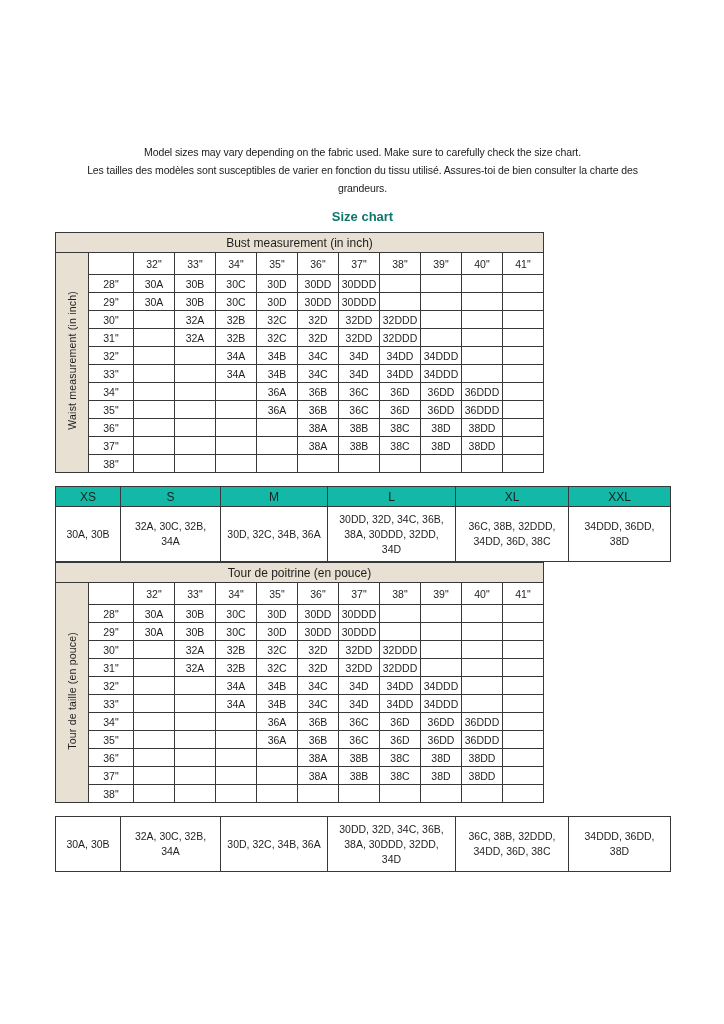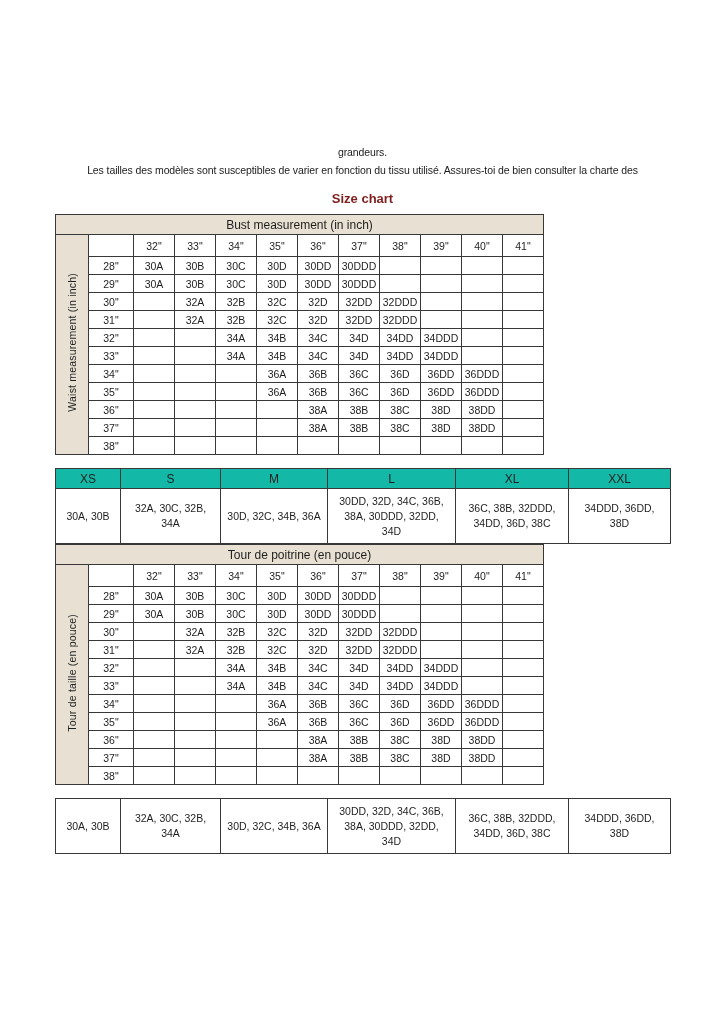--- a/index.html
+++ b/index.html
@@ -32,21 +32,21 @@
     color: #1b1b1b;
   }
   .section-title {
     margin: 0;
     padding: 0;
     margin-top: 12px;
     margin-bottom: 8px;
     text-align: center;
     font-size: 13px;
     font-weight: bold;
-    color: #7f1d1d;
+    color: #0f766e;
   }
   .section-title.fr {
     margin-top: 20px;
   }
   table {
     border-collapse: collapse;
     table-layout: fixed;
     width: 489px;
     border: 1.5px solid #383838;
   }
@@ -101,22 +101,23 @@
     padding: 2px 6px;
   }
 </style>
 </head>
 <body>
 
 <div class="page">
   <div class="content">
 
     <div class="intro" id="intro">
+        <div>Model sizes may vary depending on the fabric used. Make sure to carefully check the size chart.</div>
+        <div>Les tailles des modèles sont susceptibles de varier en fonction du tissu utilisé. Assures-toi de bien consulter la charte des</div>
         <div>grandeurs.</div>
-        <div>Les tailles des modèles sont susceptibles de varier en fonction du tissu utilisé. Assures-toi de bien consulter la charte des</div>
       </div>
 
     <h1 class="section-title">Size chart</h1>
     <table id="chart-en">
         <colgroup>
           <col style="width:33px">
           <col style="width:45px">
           <col>
           <col>
           <col>

